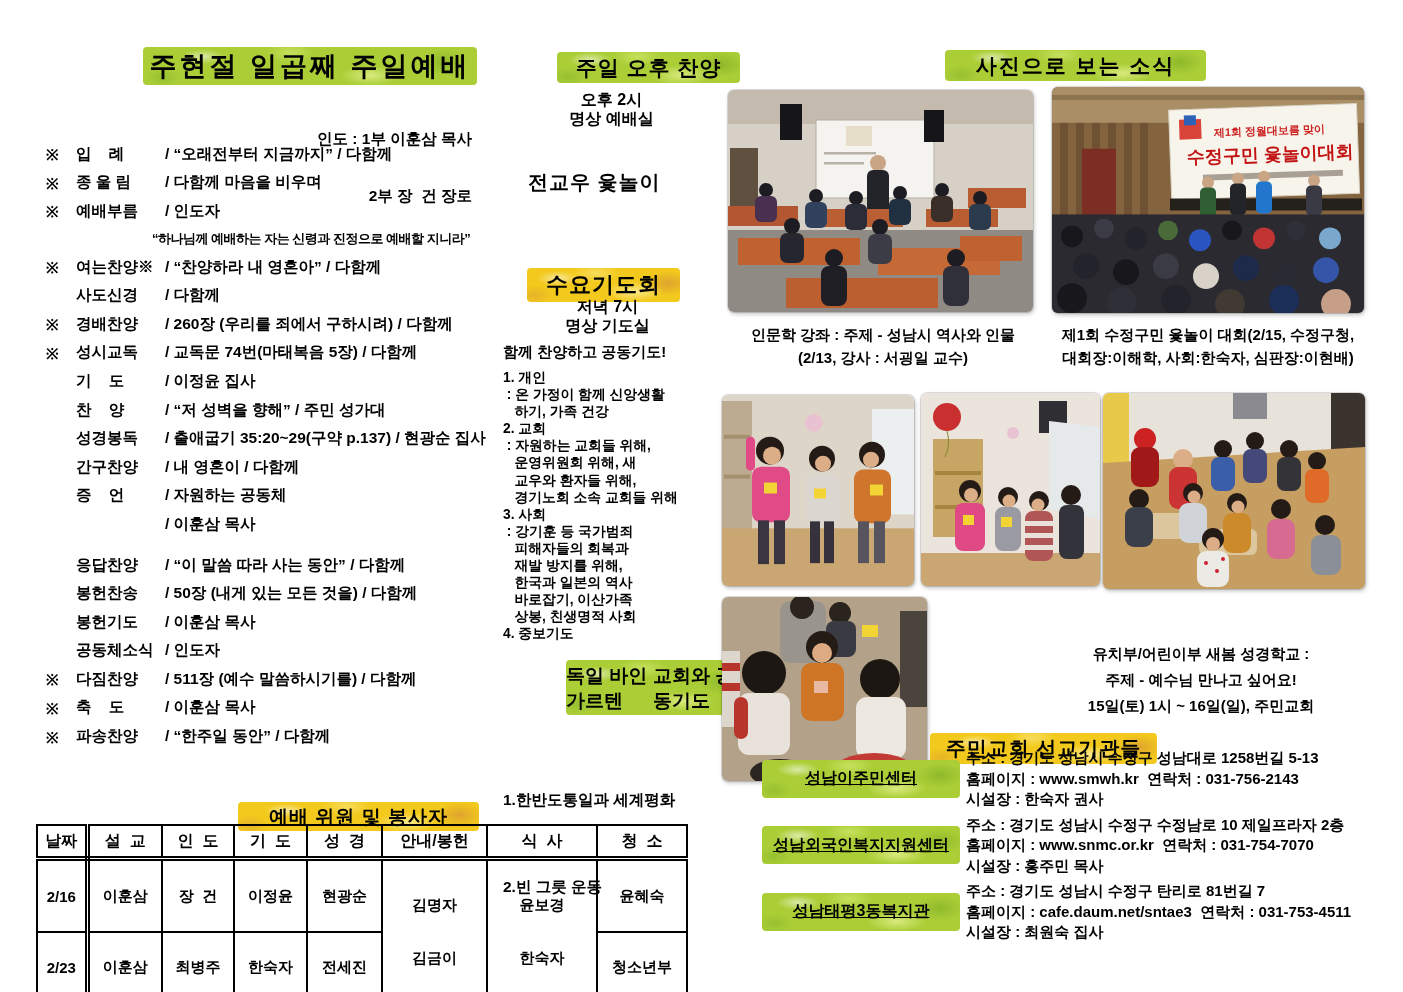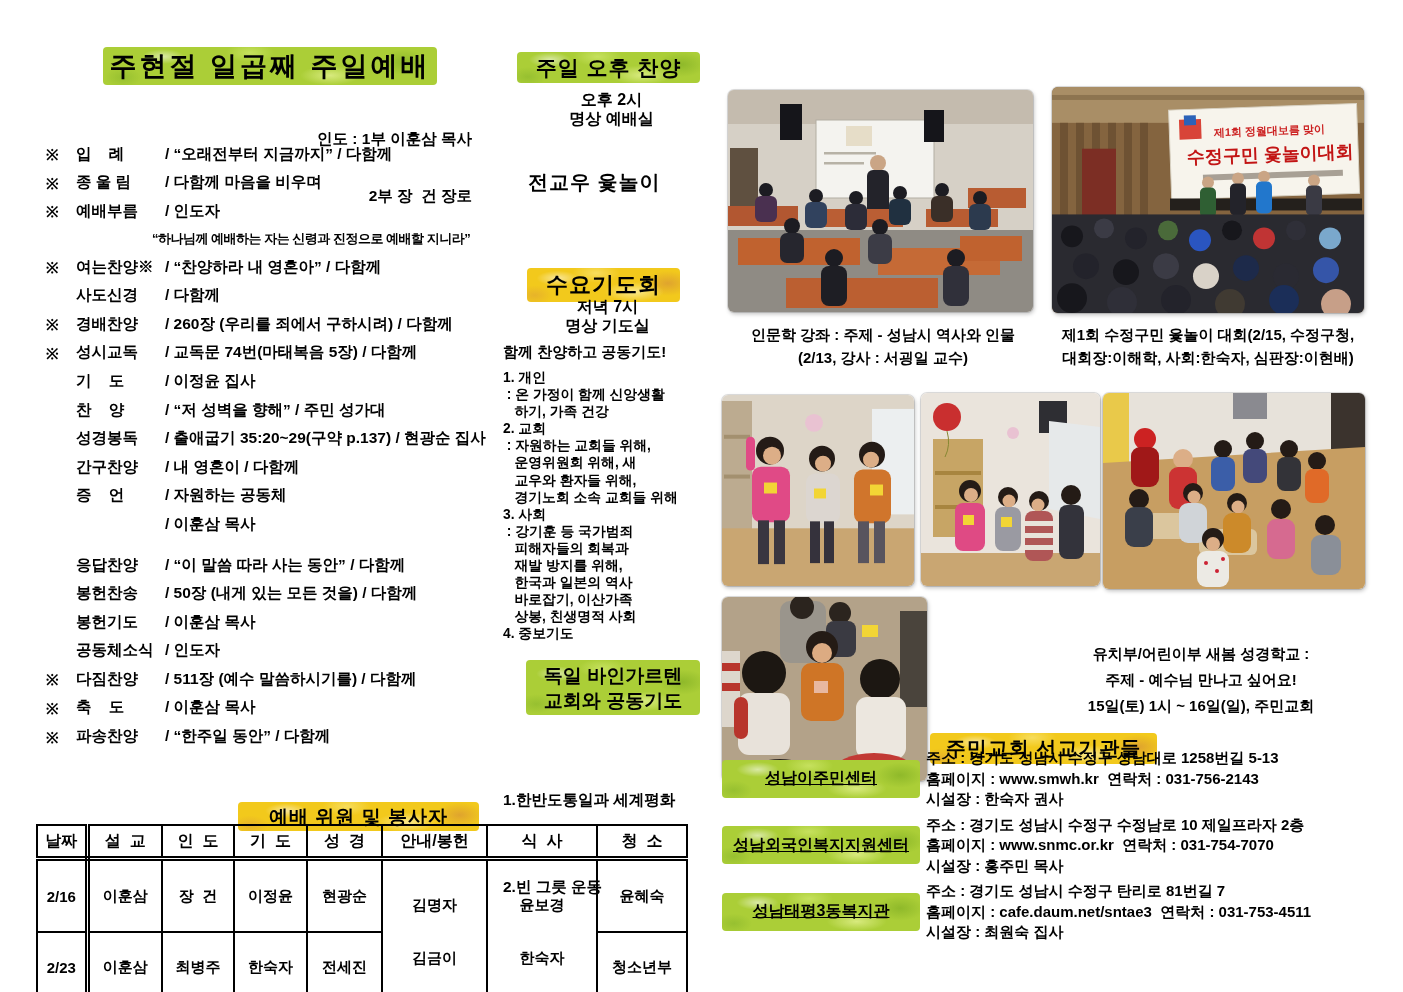--- a/index.html
+++ b/index.html
@@ -11,20 +11,21 @@
   
   .hl{display:flex;align-items:center;justify-content:center;position:absolute;border-radius:4px;}
   .hl-green{
     background-color:#abce37;
     background-image:
       radial-gradient(ellipse 34px 12px at 18% 25%, rgba(255,255,255,.55), transparent 62%),
       radial-gradient(ellipse 46px 15px at 68% 75%, #d8ea7e 0%, transparent 65%),
       radial-gradient(ellipse 40px 16px at 44% 15%, #c6e15e 0%, transparent 60%),
       radial-gradient(ellipse 34px 18px at 90% 40%, #8fb92a 0%, transparent 70%),
       radial-gradient(ellipse 26px 14px at 6% 80%, #97c030 0%, transparent 70%);
+    margin-left: 40px;
   }
   .hl-yellow{
     background-color:#f2c91c;
     background-image:
       radial-gradient(ellipse 34px 12px at 20% 30%, rgba(255,255,255,.55), transparent 62%),
       radial-gradient(ellipse 46px 15px at 70% 70%, #fae98c 0%, transparent 65%),
       radial-gradient(ellipse 40px 16px at 45% 15%, #f7dd5e 0%, transparent 60%),
       radial-gradient(ellipse 34px 18px at 92% 45%, #dfa42e 0%, transparent 70%),
       radial-gradient(ellipse 26px 14px at 5% 80%, #e7b32a 0%, transparent 70%);
     margin-top: 16px;
@@ -41,21 +42,21 @@
   .w-quote{min-height:27px;display:flex;align-items:center;padding-left:106px;font-size:13px;letter-spacing:-0.5px;}
   
   .afternoon-title{left:517px;top:52px;width:183px;height:31px;font-size:21px;letter-spacing:1px;}
   .afternoon-time{position:absolute;left:520px;top:90px;width:183px;text-align:center;font-size:16px;line-height:19px;}
   .afternoon-event{position:absolute;left:528px;top:169px;font-size:20px;letter-spacing:1px;}
   .wed-title{left:527px;top:252px;width:153px;height:34px;font-size:22px;letter-spacing:1px;}
   .wed-time{position:absolute;left:515px;top:297px;width:185px;text-align:center;font-size:16px;line-height:19px;}
   .wed-intro{position:absolute;left:503px;top:343px;font-size:15px;}
   .wed-lines{position:absolute;left:503px;top:369px;font-size:13.8px;line-height:17.1px;}
   .p-line{white-space:pre;}
-  .germany-title{left:526px;top:660px;width:174px;height:55px;font-size:19px;line-height:25px;flex-direction:column;}
+  .germany-title{left:526px;top:660px;width:174px;height:55px;font-size:19px;line-height:25px;}
   .germany-items{position:absolute;left:503px;top:727px;font-size:15.5px;line-height:29px;white-space:pre;}
   
   .news-title{left:905px;top:50px;width:261px;height:31px;font-size:21px;letter-spacing:2px;}
   .photo{position:absolute;border-radius:6px;overflow:hidden;box-shadow:0 0 0 1px rgba(0,0,0,.12),1px 2px 4px rgba(0,0,0,.25);}
   .photo svg{display:block;width:100%;height:100%;}
   .photo-lecture{left:728px;top:90px;width:305px;height:222px;}
   .photo-yut{left:1052px;top:87px;width:312px;height:226px;}
   .photo-girls{left:722px;top:395px;width:192px;height:191px;}
   .photo-balloon{left:921px;top:393px;width:179px;height:193px;}
   .photo-group{left:1103px;top:393px;width:262px;height:196px;}
@@ -227,20 +228,21 @@
 
   <div class="hl hl-green germany-title">
     <div>독일 바인가르텐</div>
     <div>교회와 공동기도</div>
   </div>
   <div class="germany-items">
     <div>1.한반도통일과 세계평화</div>
     <div>2.빈 그릇 운동</div>
   </div>
 
+  <div class="hl hl-green news-title">사진으로 보는 소식</div>
 
   <div class="photo photo-lecture">
     <svg viewBox="0 0 305 222" preserveAspectRatio="none">
       <rect width="305" height="222" fill="#d6d0c6"></rect>
       <rect width="305" height="34" fill="#c4bbae"></rect>
       <rect y="140" width="305" height="82" fill="#8f8b84"></rect>
       <rect x="88" y="30" width="118" height="78" fill="#f4f3ef" stroke="#b2ada2"></rect>
       <rect x="118" y="36" width="26" height="20" fill="#e6ddc8"></rect>
       <rect x="96" y="62" width="52" height="2.5" fill="#b7b2a6"></rect>
         <rect x="96" y="72" width="40" height="2.5" fill="#b7b2a6"></rect>

